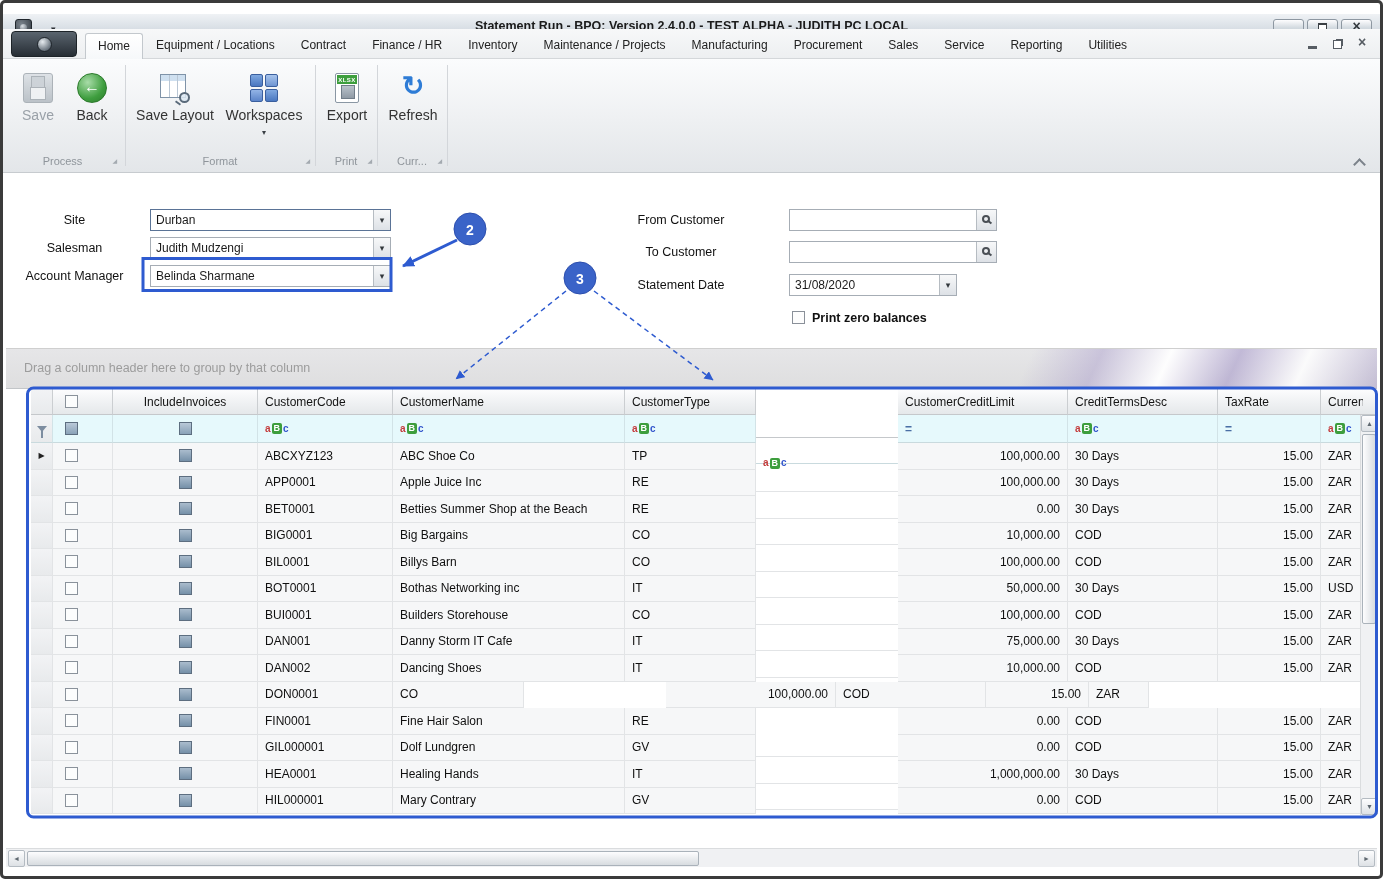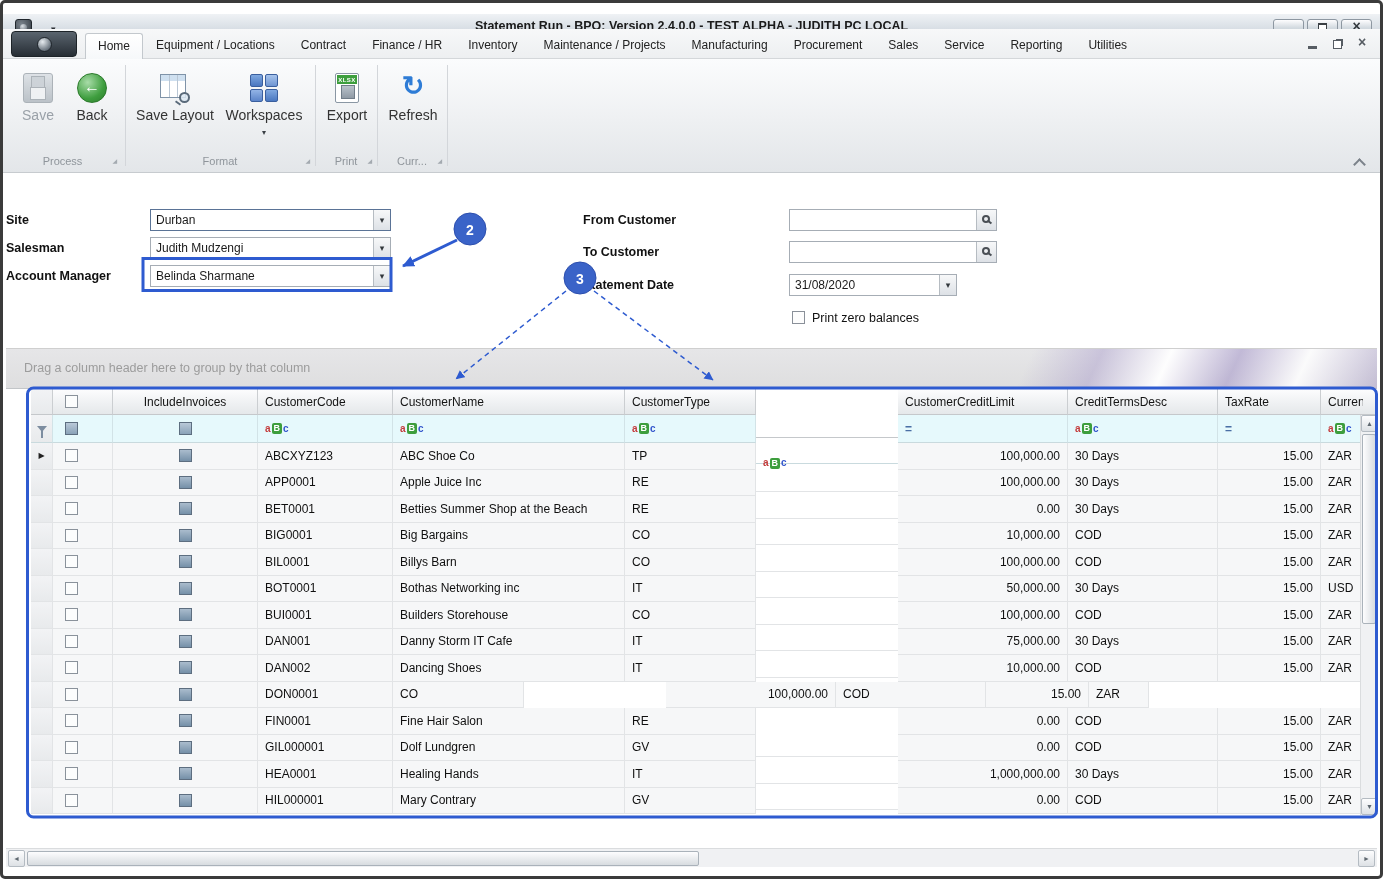--- a/index.html
+++ b/index.html
@@ -87,33 +87,33 @@
 
   .rgroup{position:absolute;bottom:2px;height:16px;font-size:11px;color:#8f959b;text-align:center;line-height:14px;}
   .launcher{position:absolute;right:5px;bottom:2px;}
   .launcher::before{content:"\25E2";font-size:6px;color:#a4aab0;}
   .ribbon-chevron{position:absolute;right:16px;bottom:6px;width:9px;height:9px;}
   .ribbon-chevron::before{content:"";position:absolute;left:0;top:3px;width:7px;height:7px;
     border-left:2px solid #7b828a;border-top:2px solid #7b828a;transform:rotate(45deg);}
 
   
   .form{position:absolute;top:170px;left:3px;right:3px;height:175px;background:#fff;}
-  .lbl{position:absolute;height:22px;line-height:22px;font-weight:bold;font-size:12.5px;color:#111;text-align:left;white-space:nowrap;}
+  .lbl{position:absolute;height:22px;line-height:22px;font-weight:normal;font-size:12.5px;color:#111;text-align:center;white-space:nowrap;}
   .combo,.textbox{position:absolute;height:22px;background:#fff;border:1px solid #a6adb5;display:flex;align-items:center;}
   .combo.focus{border-color:#5a7396;}
   .combo .val,.textbox .val{flex:1;padding:0 5px;font-size:12px;white-space:nowrap;overflow:hidden;}
   .dd{width:17px;align-self:stretch;border-left:1px solid #b6bcc2;background:linear-gradient(#f7f8f9,#dde1e6);
     display:flex;align-items:center;justify-content:center;}
   .dd::before{content:"\25BE";font-size:9px;color:#33383d;}
   .searchbtn{width:20px;align-self:stretch;border-left:1px solid #b6bcc2;background:linear-gradient(#f7f8f9,#dde1e6);
     display:flex;align-items:center;justify-content:center;}
   .mag{width:8px;height:8px;border:2px solid #4a4f55;border-radius:50%;position:relative;margin:-2px 0 0 -2px;}
   .mag::after{content:"";position:absolute;width:5px;height:2px;background:#4a4f55;right:-4px;bottom:-2px;transform:rotate(40deg);}
   .checkbox{position:absolute;width:13px;height:13px;border:1px solid #8a9099;background:#fdfdfd;}
-  .cb-label{position:absolute;height:16px;line-height:16px;font-weight:normal;font-size:12.5px;color:#111;white-space:nowrap;}
+  .cb-label{position:absolute;height:16px;line-height:16px;font-weight:bold;font-size:12.5px;color:#111;white-space:nowrap;}
 
   
   .grid{position:absolute;top:345px;left:3px;right:3px;bottom:3px;background:#fff;}
   .group-panel{position:absolute;top:0;left:0;right:0;height:41px;border-top:1px solid #cfcfcf;border-bottom:1px solid #c2c5c8;
     background:linear-gradient(115deg,rgba(130,110,180,0) 74%,rgba(150,132,195,.35) 79%,rgba(255,255,255,.95) 84%,rgba(150,132,195,.45) 89%,rgba(255,255,255,.85) 94%,rgba(130,110,180,.3) 100%),
     linear-gradient(#e6e6e8,#dededF);}
   .group-panel .gp-text{position:absolute;left:18px;top:12px;color:#9c9c9c;font-size:12.5px;}
 
   .table{position:absolute;left:25px;top:41px;width:1332px;overflow:hidden;}
   .hrow{display:flex;height:26px;}

